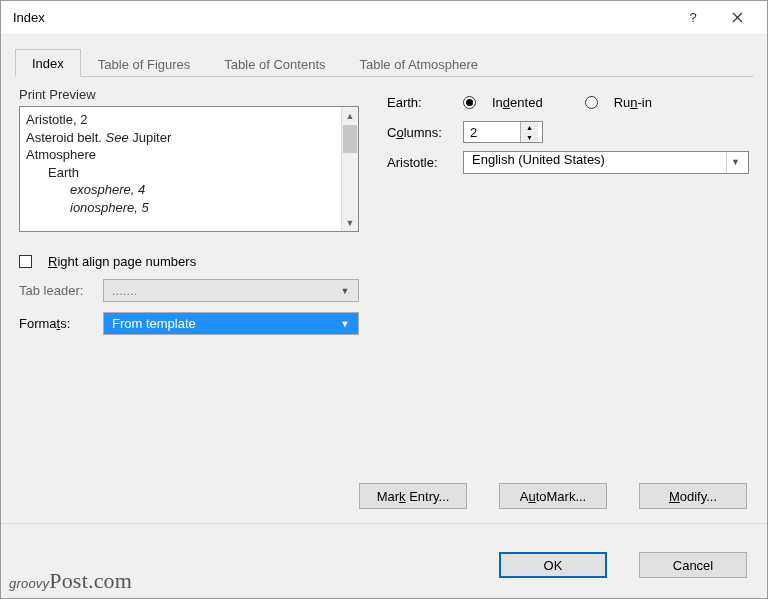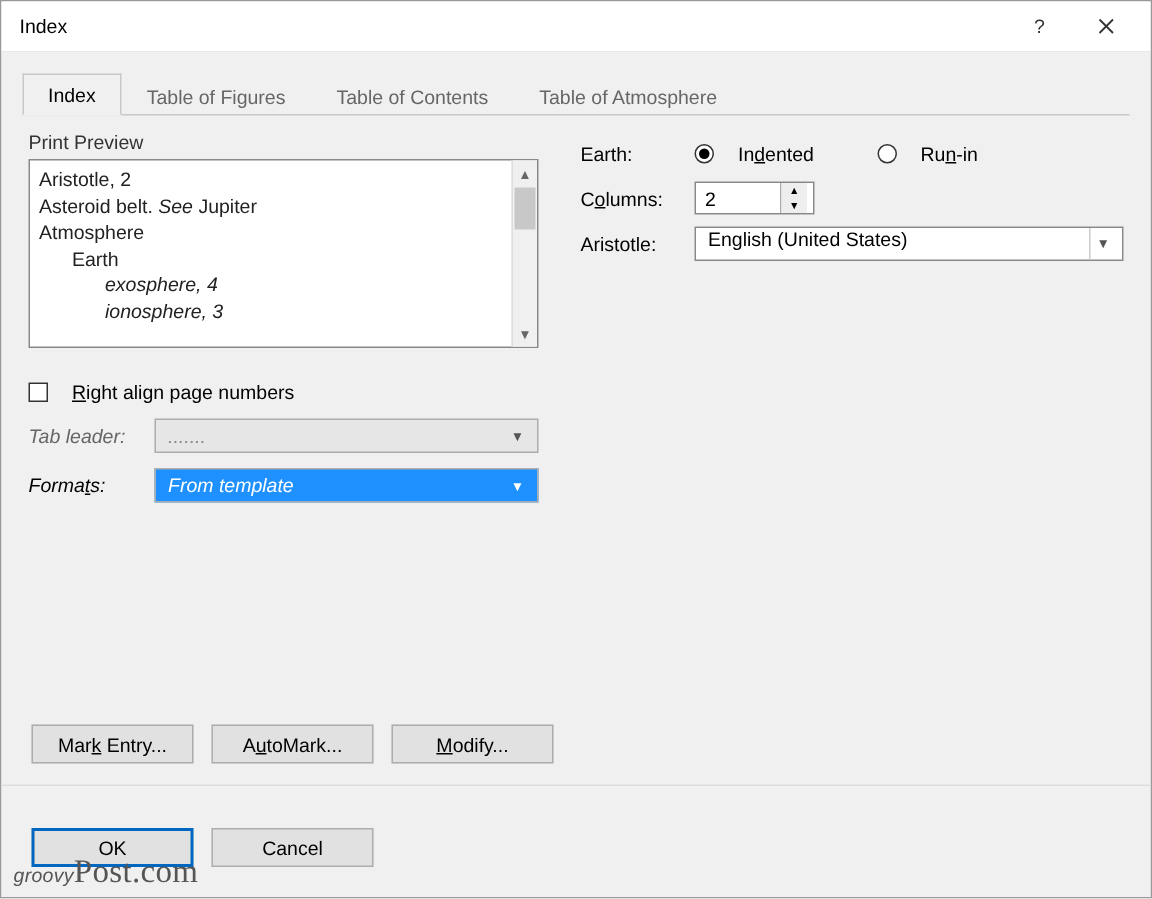--- a/index.html
+++ b/index.html
@@ -34,21 +34,21 @@
   }
   .preview-text .see { font-style: italic; }
   .preview-text .ind1 { padding-left: 22px; }
   .preview-text .ind2 { padding-left: 44px; font-style: italic; }
   .scroll { width: 17px; background: #f0f0f0; border-left: 1px solid #ddd; display: flex; flex-direction: column; }
   .scroll .arrow { height: 17px; display:flex; align-items:center; justify-content:center; background:#f0f0f0; color:#666; font-size:9px;}
   .scroll .thumb { flex:0 0 28px; background:#c8c8c8; margin:1px;}
   .scroll .track { flex:1; }
   .chkrow { display:flex; align-items:center; gap:16px; margin-top: 22px; color:#000;}
   .chkbox { width:13px; height:13px; border:1px solid #333; background:#fff; display:inline-block;}
-  .formrow { display:flex; align-items:center; margin-top:10px; gap:8px;font-style:italic;}
+  .formrow { display:flex; align-items:center; margin-top:10px; gap:8px;}
   .formrow .fl { width: 76px; color:#666; }
   .formrow.enabled .fl { color:#000; }
   .combo {
     flex:1; height:23px; background:#e6e6e6; border:1px solid #adadad; display:flex; align-items:center;
     padding:0 4px 0 8px; color:#555; position:relative;
   }
   .combo.disabled { color:#888; }
   .combo.open { background:#1e90ff; color:#fff; }
   .combo .arrow { margin-left:auto; width:18px; text-align:center; font-size:9px; color:#555;}
   .combo.open .arrow { color:#fff; }
@@ -57,21 +57,21 @@
   .rrow .rl { width: 76px; color:#000; }
   .radio { display:flex; align-items:center; gap:16px; margin-right: 42px; }
   .radio .circ { width:13px; height:13px; border:1px solid #333; border-radius:50%; background:#fff; display:flex; align-items:center; justify-content:center;}
   .radio.sel .circ::after { content:""; width:7px; height:7px; background:#000; border-radius:50%; display:block;}
   .spin { display:flex; border:1px solid #888; background:#fff; height:22px; width:80px;}
   .spin input { border:none; width:56px; padding:0 6px; font-size:13px; outline:none;}
   .spin .btns { width:18px; display:flex; flex-direction:column; border-left:1px solid #aaa;}
   .spin .btns div { flex:1; display:flex; align-items:center; justify-content:center; font-size:7px; background:#eee;}
   .langsel { flex:1; height:23px; border:1px solid #888; background:#fff; display:flex; padding:0 4px 0 8px;}
   .langsel .arrow { margin-left:auto; width:18px; text-align:center; font-size:9px; color:#555; border-left:1px solid #ccc; height:100%; display:flex; align-items:center; justify-content:center;}
-  .btnrow { display:flex; gap:12px; justify-content:flex-start; padding: 8px 6px; }
+  .btnrow { display:flex; gap:32px; justify-content:flex-end; padding: 8px 6px; }
   .btn {
     min-width: 108px; height:26px; border:1px solid #adadad; background:#e1e1e1;
     display:flex; align-items:center; justify-content:center; padding:0 14px; color:#000;
   }
   .btn.primary { border:2px solid #0067c0; background:#e1e1e1; }
   .btnrow.top { border-top: none; }
   .footer { border-top:1px solid #ddd; padding:20px 14px 12px 14px; background:#f0f0f0;}
   .watermark {
     position:absolute; bottom:4px; left:8px; font-family: Georgia, serif; font-size:22px; color:#555; letter-spacing:0.2px; pointer-events:none;
   }
@@ -106,21 +106,21 @@
 
       <div class="leftcol">
         <span class="label">Print Preview</span>
         <div class="preview">
           <div class="preview-text">
             <div><span>Aristotle, 2</span></div>
             <div><span>Asteroid belt. </span><span class="see">See</span><span> Jupiter</span></div>
             <div><span>Atmosphere</span></div>
             <div class="ind1"><span>Earth</span></div>
             <div class="ind2"><span>exosphere, 4</span></div>
-            <div class="ind2"><span>ionosphere, 3</span></div>
+            <div class="ind2"><span>ionosphere, 5</span></div>
           </div>
           <div class="scroll">
             <div class="arrow">▲</div>
             <div class="thumb"></div>
             <div class="track"></div>
             <div class="arrow">▼</div>
           </div>
         </div>
 
         <label class="chkrow">

